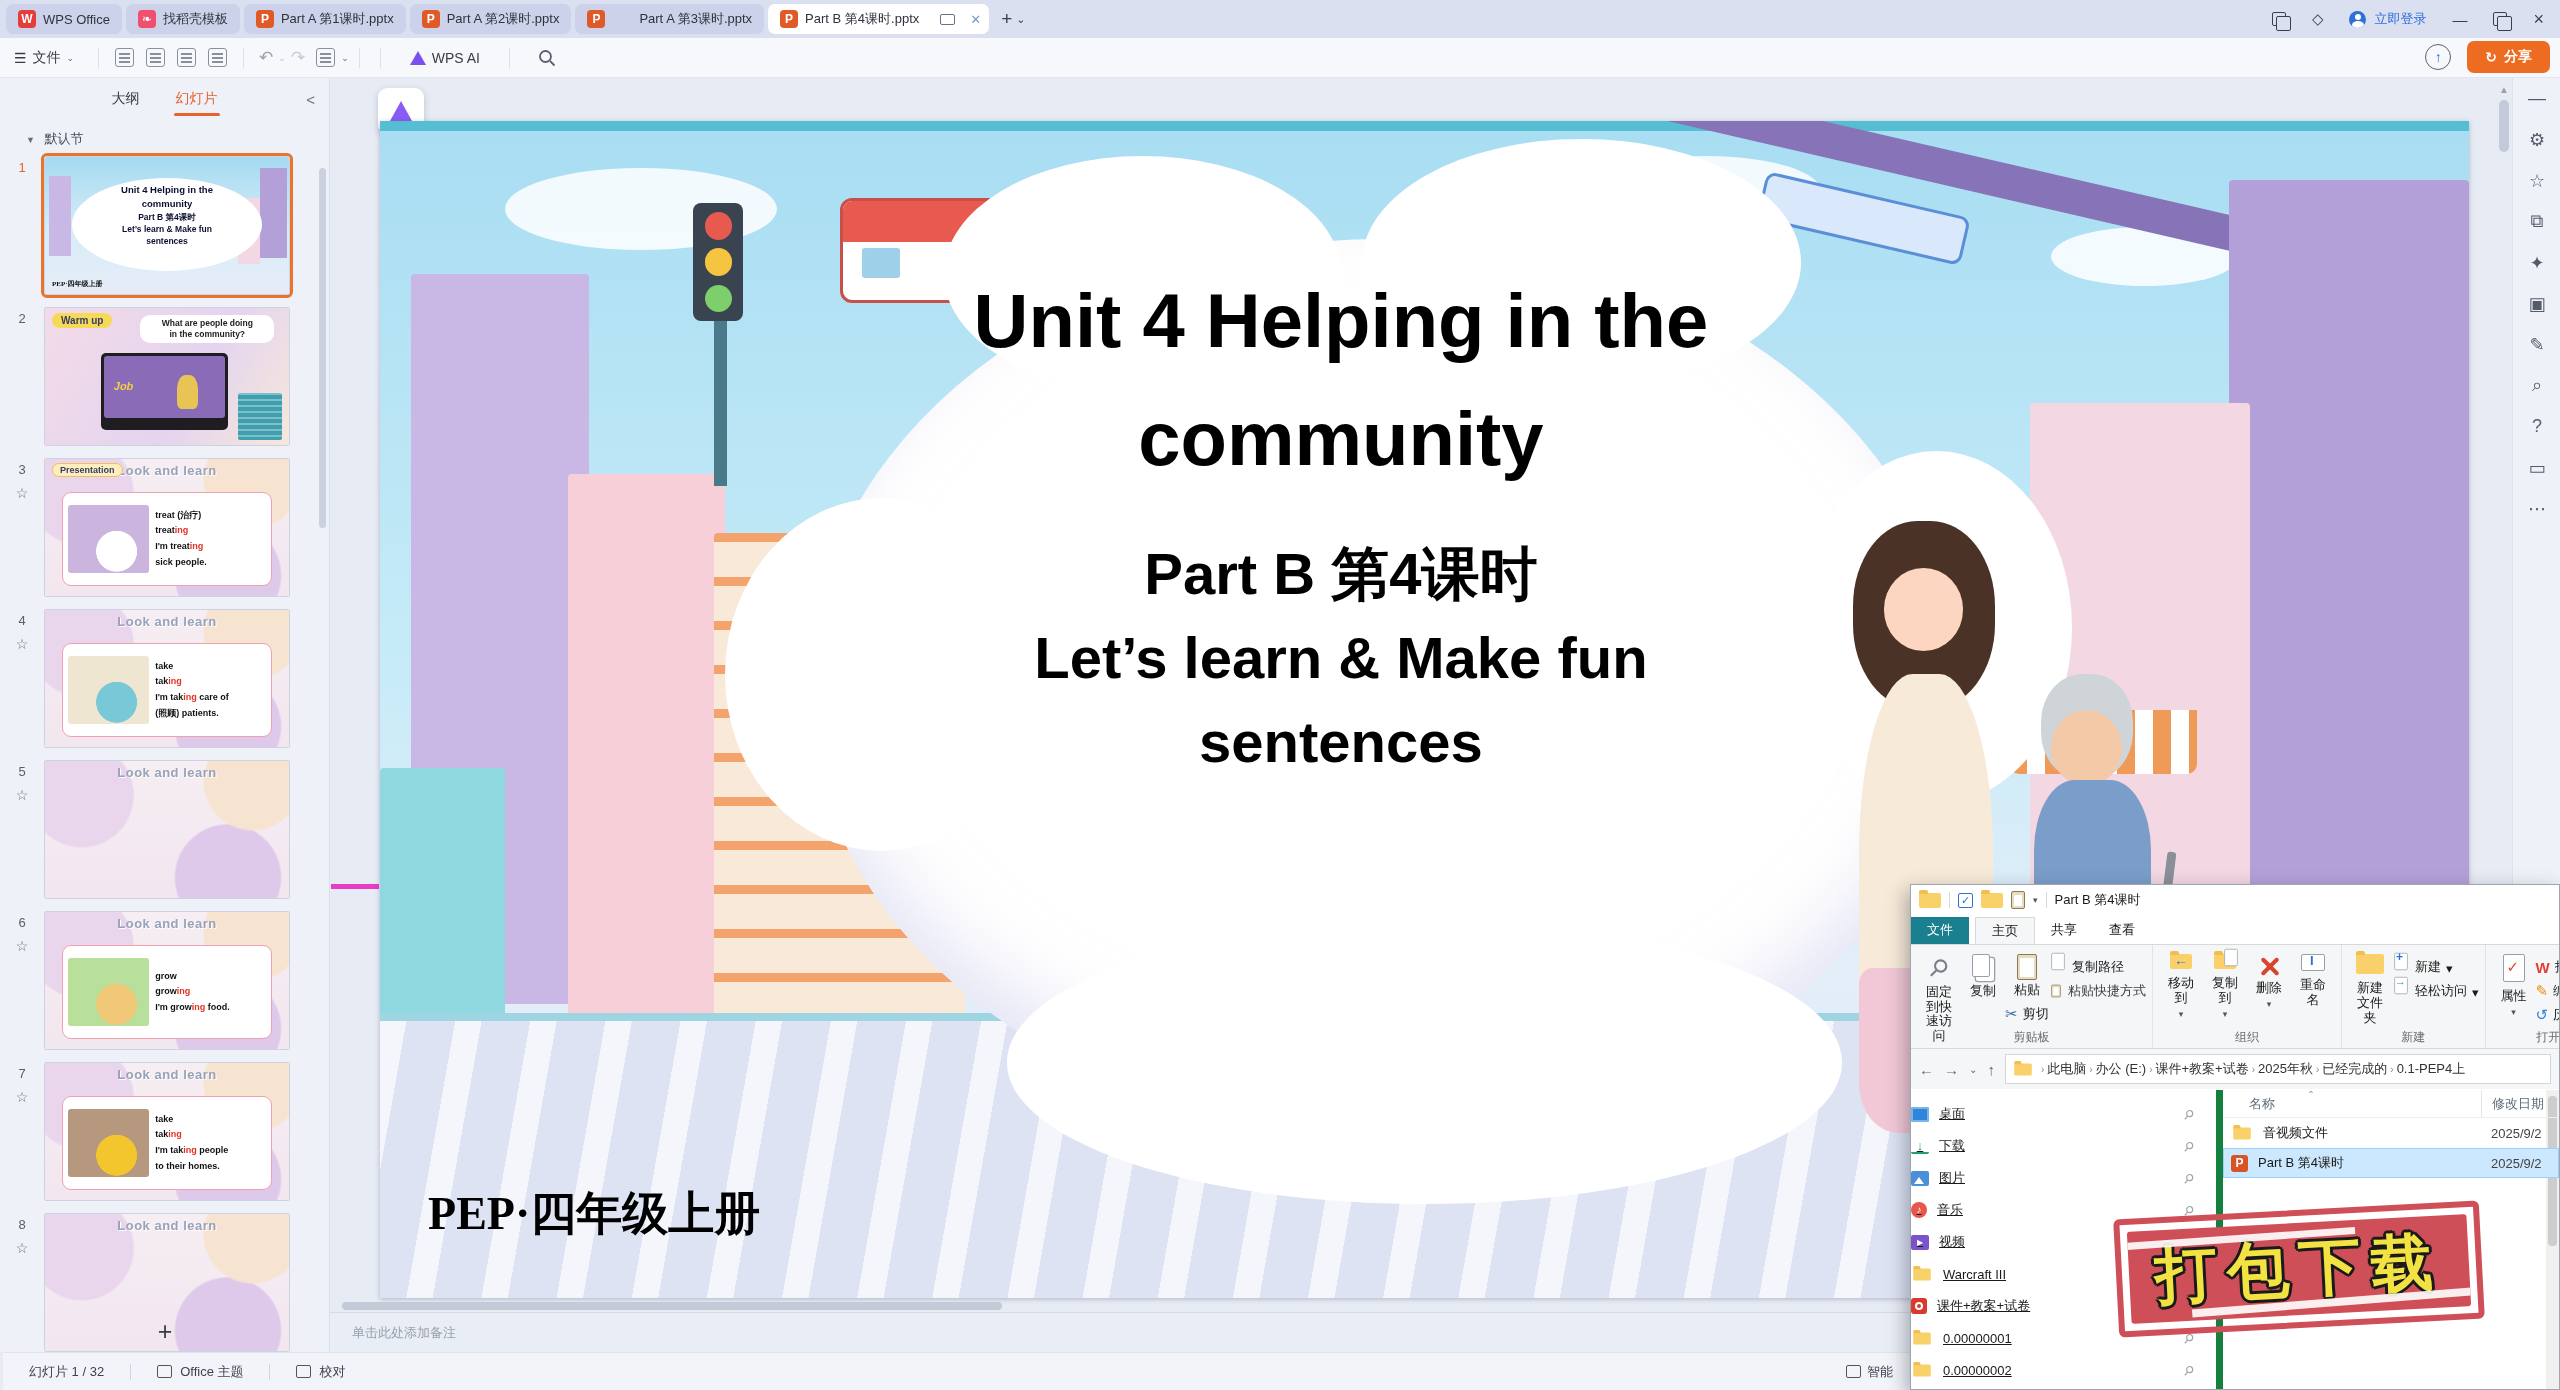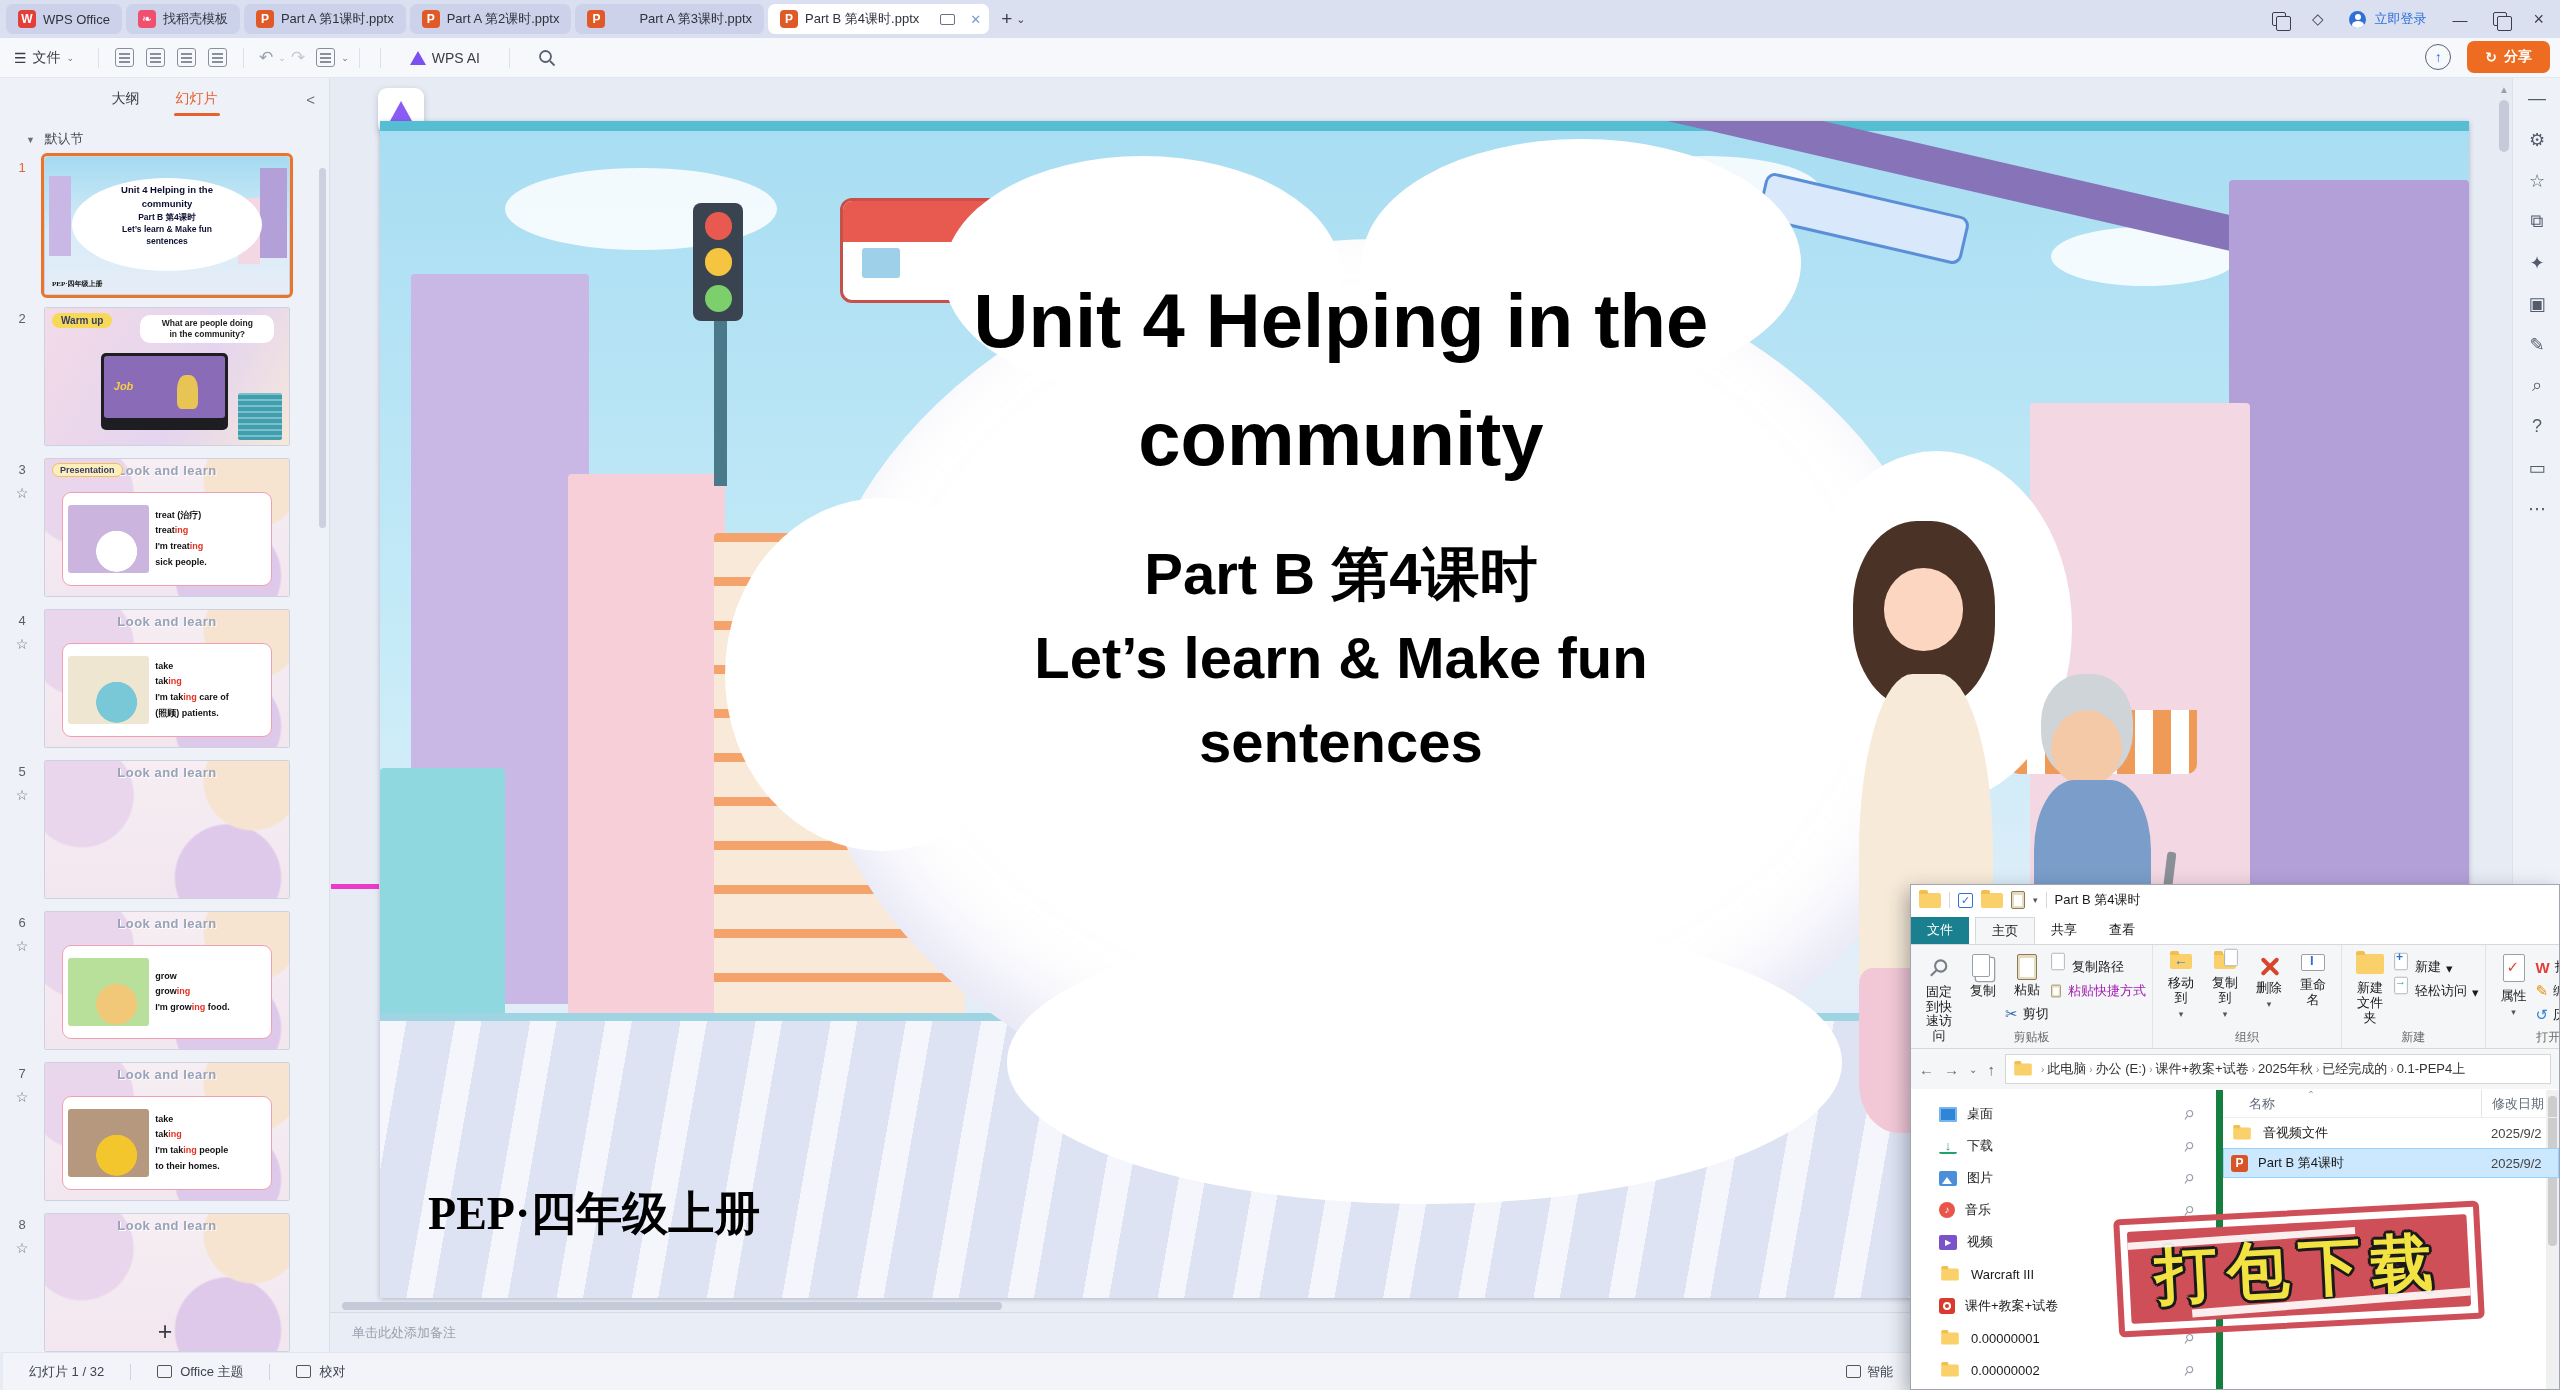--- a/index.html
+++ b/index.html
@@ -184,38 +184,38 @@
   .ex-tab { padding:4px 16px; height:27px; }
   .ex-tab.file { background:#1a7f8e; color:#fff; margin-right:6px; }
   .ex-tab.active { border:1px solid #d8d8d8; border-bottom:1px solid #f5f6f7; background:#f5f6f7; }
   .ex-ribbon { height:104px; background:#f5f6f7; border-bottom:1px solid #d8d8d8; display:flex; position:relative; overflow:hidden; }
   .ex-grp { position:relative; display:flex; align-items:flex-start; padding:6px 6px 18px 6px; border-right:1px solid #e2e3e4; }
   .ex-grp .glabel { position:absolute; bottom:2px; left:0; right:0; text-align:center; font-size:12px; color:#6a6a6a; }
   .bigbtn { display:flex; flex-direction:column; align-items:center; gap:3px; padding:3px 5px; min-width:44px; text-align:center; line-height:1.15; white-space:pre-line; }
   .bigbtn .car { font-size:9px; color:#555; }
   .smallcol { display:flex; flex-direction:column; gap:2px; padding-top:3px; }
   .smallrow { display:flex; align-items:flex-end; gap:5px; height:22px; white-space:nowrap; }
-  .smallrow.muted { color:#a21caf; }
+  .smallrow.muted { color:#404040; }
   .icd { width:18px; height:23px; background:#fff; border:1.3px solid #9aa0aa; border-radius:2px; position:relative;
     display:inline-block; flex:0 0 auto; }
   .icd.mini { transform:scale(.75); }
   .ov { position:absolute; font-weight:bold; }
   .xic { position:relative; width:24px; height:24px; }
   .xic::before,.xic::after { content:''; position:absolute; left:11px; top:1px; width:4px; height:23px;
     background:#d9442c; border-radius:2px; }
   .xic::before { transform:rotate(45deg); } .xic::after { transform:rotate(-45deg); }
   .pinic { display:inline-block; color:#7a7e88; transform:rotate(45deg); font-size:20px; }
   .ex-addr { height:40px; background:#f5f6f7; display:flex; align-items:center; gap:10px; padding:0 8px; }
   .nav-arr { color:#5a6a7a; font-size:15px; }
   .addrbox { flex:1; height:30px; background:#fff; border:1px solid #d6d6d6; display:flex; align-items:center;
     gap:4px; padding:0 6px; white-space:nowrap; overflow:hidden; }
   .crumb { color:#333; } .csep { color:#8a8a8a; font-size:10px; margin:0 3px; }
   .ex-body { position:absolute; left:0; right:0; top:205px; bottom:0; display:flex; background:#fff; }
   .ex-nav { width:305px; padding-top:8px; position:relative; }
-  .nav-row { height:32px; display:flex; align-items:center; gap:10px; padding-left:28px; position:relative; }
+  .nav-row { height:32px; display:flex; align-items:center; gap:10px; position:relative;text-decoration:underline; }
   .nav-row .pin { position:absolute; right:22px; color:#9aa0aa; font-size:13px; transform:rotate(40deg); }
   .nv { width:18px; height:15px; border-radius:2px; flex:0 0 auto; position:relative; }
   .nv.desk { background:#2f86d8; box-shadow:inset 0 0 0 2px #7ab4ec; }
   .nv.dl { background:none; color:#21a366; font-weight:bold; border-bottom:2.5px solid #21a366; text-align:center; font-size:13px; line-height:13px; }
   .nv.pic { background:#4a90d9; } .nv.pic::after { content:''; position:absolute; left:3px; bottom:2px;
     border-left:5px solid transparent; border-right:5px solid transparent; border-bottom:7px solid #fff; }
   .nv.mus { background:#e8554a; border-radius:50%; width:16px; height:16px; color:#fff; font-size:10px; text-align:center; line-height:16px; }
   .nv.vid { background:#7a52c9; color:#fff; font-size:8px; text-align:center; line-height:15px; }
   .nv.red { background:#d83a2e; border-radius:3px; width:16px; height:16px; }
   .nv.red::after { content:''; position:absolute; left:4px; top:4px; width:8px; height:8px; border:2px solid #fff; border-radius:50%; box-sizing:border-box; }

